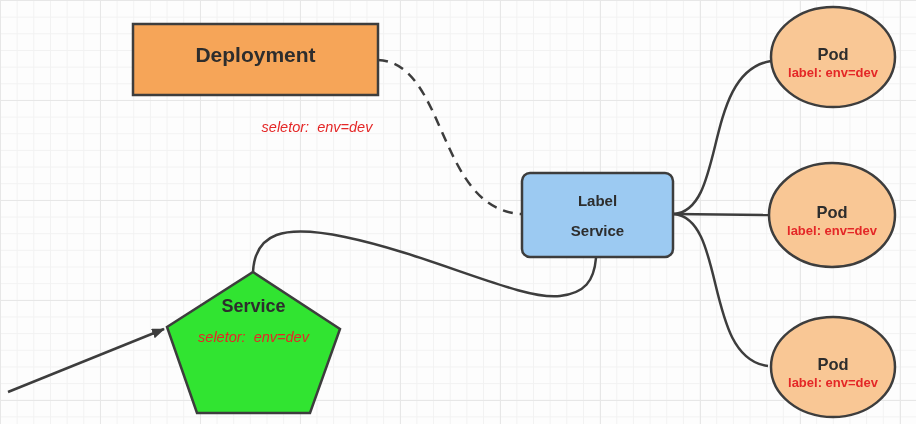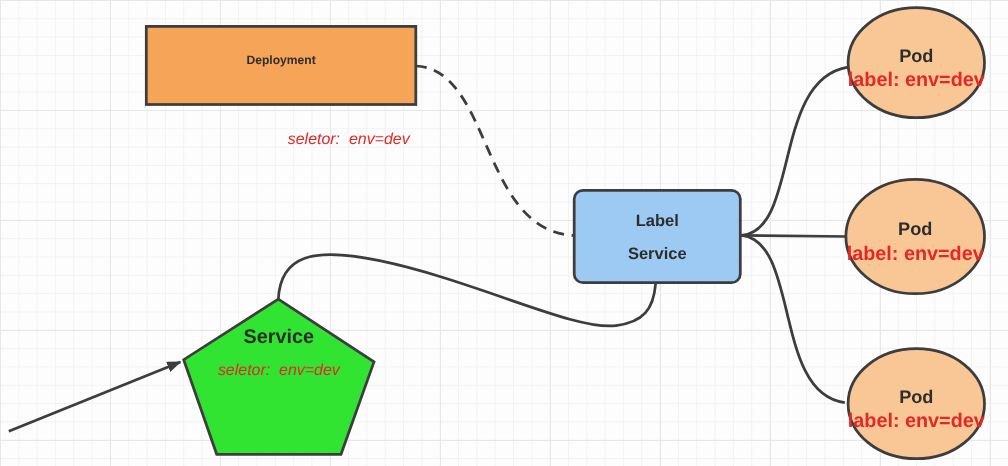--- a/index.html
+++ b/index.html
@@ -47,29 +47,29 @@
   .note {
     font-weight: normal;
     font-style: italic;
     white-space: pre;
   }
   .pod-sub {
     font-weight: bold;
     white-space: pre;
   }
 
-  #deployment-label { left: 133px; top: 24px; width: 245px; height: 61px; font-size: 11px; }
+  #deployment-label { left: 133px; top: 24px; width: 245px; height: 61px; font-size: 21px; }
   #deployment-note  { left: 217px; top: 118px; width: 200px; height: 18px; font-size: 14.5px; }
   #selector-labels  { left: 522px; top: 173px; width: 151px; height: 84px; font-size: 15px; gap: 13px; }
   #service-labels   { left: 167px; top: 272px; width: 173px; height: 142px; justify-content: flex-start; }
   #service-labels .node-title { margin-top: 24px; font-size: 18px; }
   #service-labels .note { margin-top: 12px; font-size: 14.5px; }
   .pod-overlay { width: 124px; height: 100px; padding-top: 10px; box-sizing: border-box; gap: 1px; }
   .pod-overlay .node-title { font-size: 16.5px; }
-  .pod-overlay .pod-sub { font-size: 18px; }
+  .pod-overlay .pod-sub { font-size: 13px; }
   #pod-overlay-1 { left: 771px; top: 7px; }
   #pod-overlay-2 { left: 770px; top: 164px; height: 103px; }
   #pod-overlay-3 { left: 771px; top: 317px; }
 </style>
 </head>
 <body>
 
 <div class="canvas">
 
   <svg class="layer" viewBox="0 0 916 424">

